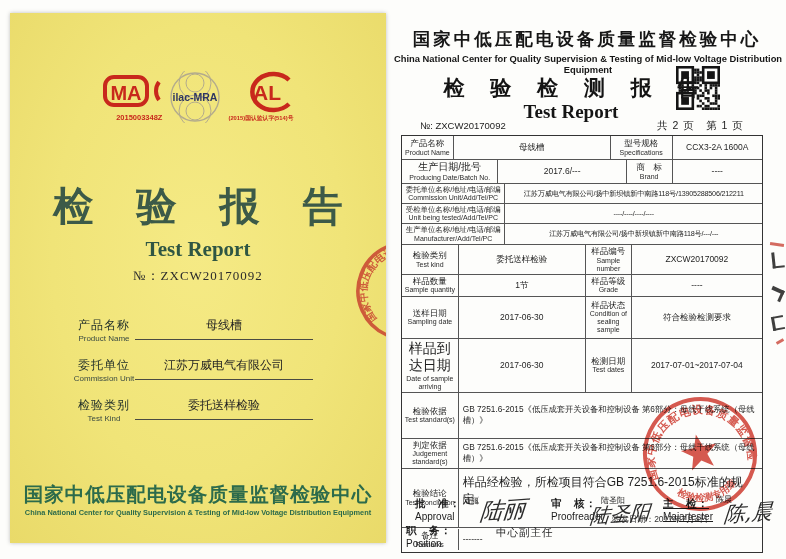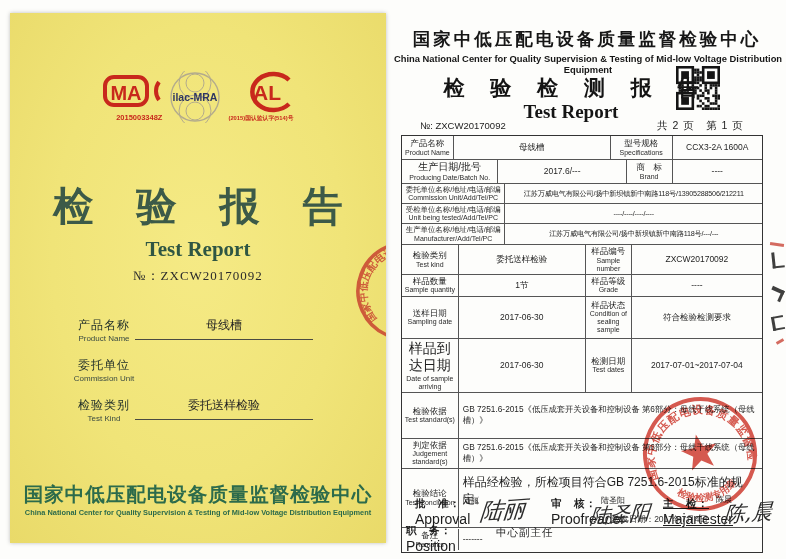--- a/index.html
+++ b/index.html
@@ -62,21 +62,21 @@
   .c .cn{font-size:8.5px;line-height:1.25;}
   .c .en{font-size:7px;line-height:1.15;color:#2a2a2a;}
   .c.val{font-size:8.5px;line-height:1.3;}
   .c.val.long{font-size:7.2px;letter-spacing:-.2px;}
   .c.left{align-items:flex-start;text-align:left;padding-left:4px;}
   .issue-line{width:100%;text-align:right;padding:6px 52px 0 0;font-size:8.5px;color:#333;}
 
   
   .sig-label{position:absolute;text-align:left;color:#1d1d1d;}
   .sig-label .cn{font-size:10.5px;font-weight:bold;letter-spacing:1px;}
-  .sig-label .en{font-size:14px;}
+  .sig-label .en{font-size:10px;}
   .sig-print{position:absolute;font-size:8px;color:#222;}
   .sig-hand{position:absolute;font-family:"DejaVu Serif",serif;font-style:italic;
     font-size:23px;color:#2b2b2b;transform:rotate(-4deg) skewX(-9deg);white-space:nowrap;}
   .pos-value{position:absolute;font-size:10.5px;color:#1d1d1d;letter-spacing:1px;}
 
   
   .stamp{position:absolute;left:641px;top:395px;width:118px;height:118px;opacity:.84;mix-blend-mode:multiply;}
 
   
   .edge-frag{position:absolute;background:none;border-color:#c63a2c;opacity:.75;}
@@ -125,20 +125,21 @@
           <div class="cn">产品名称</div>
         <div class="en">Product Name</div>
         </div>
       <div class="val">母线槽</div>
     </div>
     <div class="cover-field" style="top:344px;">
       <div class="lbl">
           <div class="cn">委托单位</div>
         <div class="en">Commission Unit</div>
         </div>
+      <div class="val">江苏万威电气有限公司</div>
     </div>
     <div class="cover-field" style="top:384px;">
       <div class="lbl">
           <div class="cn">检验类别</div>
         <div class="en">Test Kind</div>
         </div>
       <div class="val">委托送样检验</div>
     </div>
 
     <div class="cover-footer-cn">国家中低压配电设备质量监督检验中心</div>

